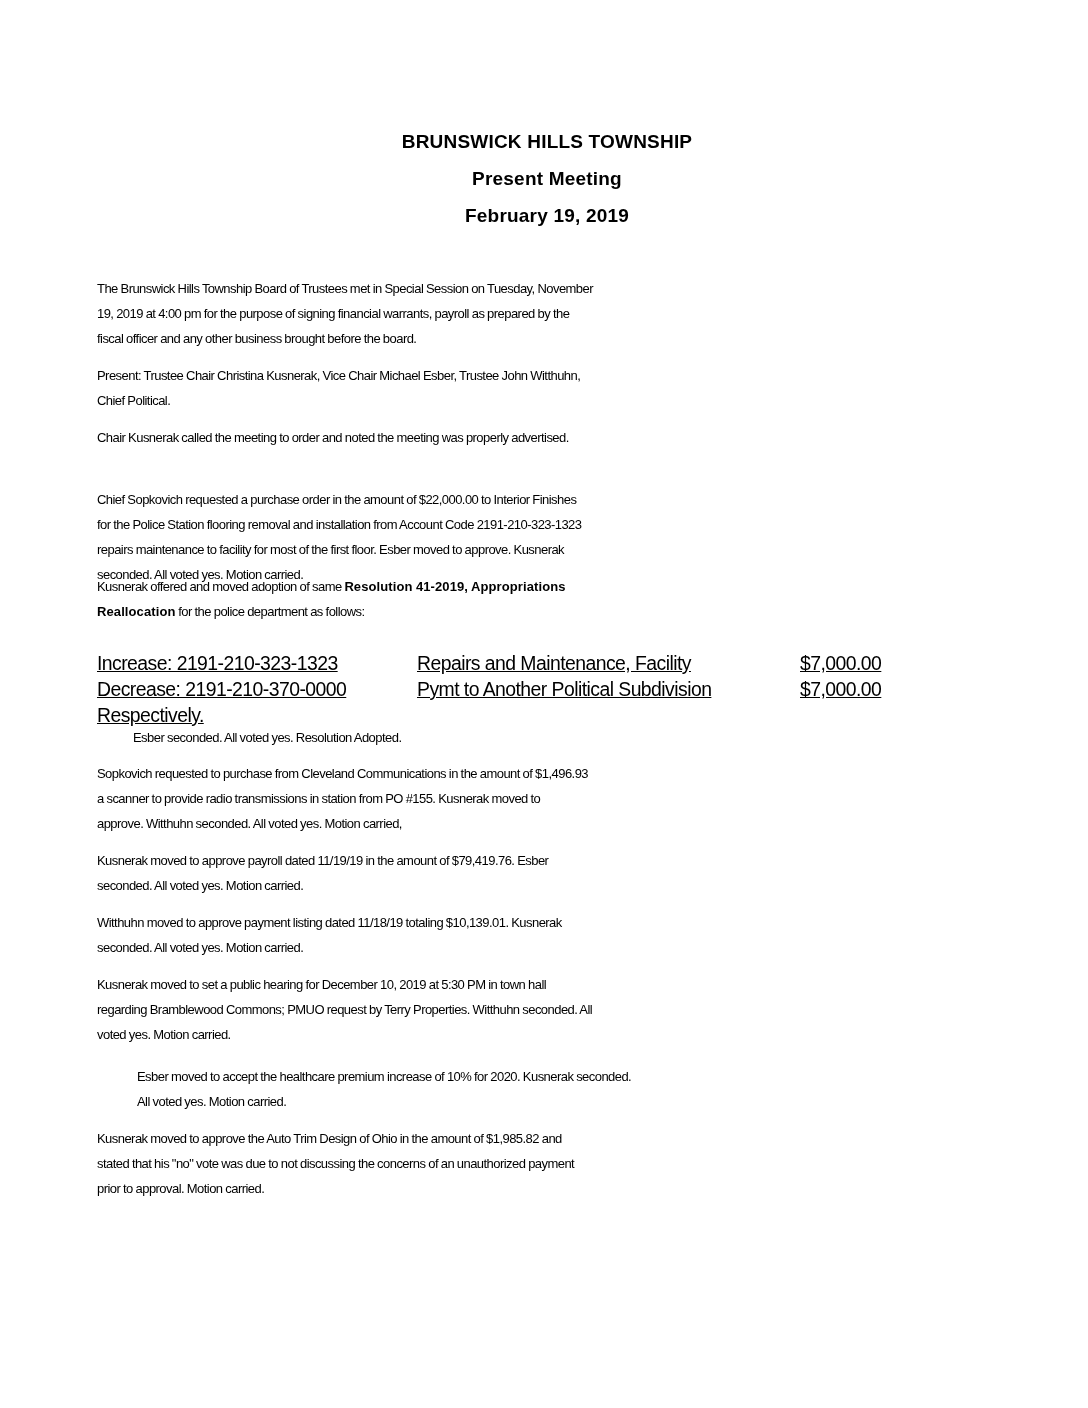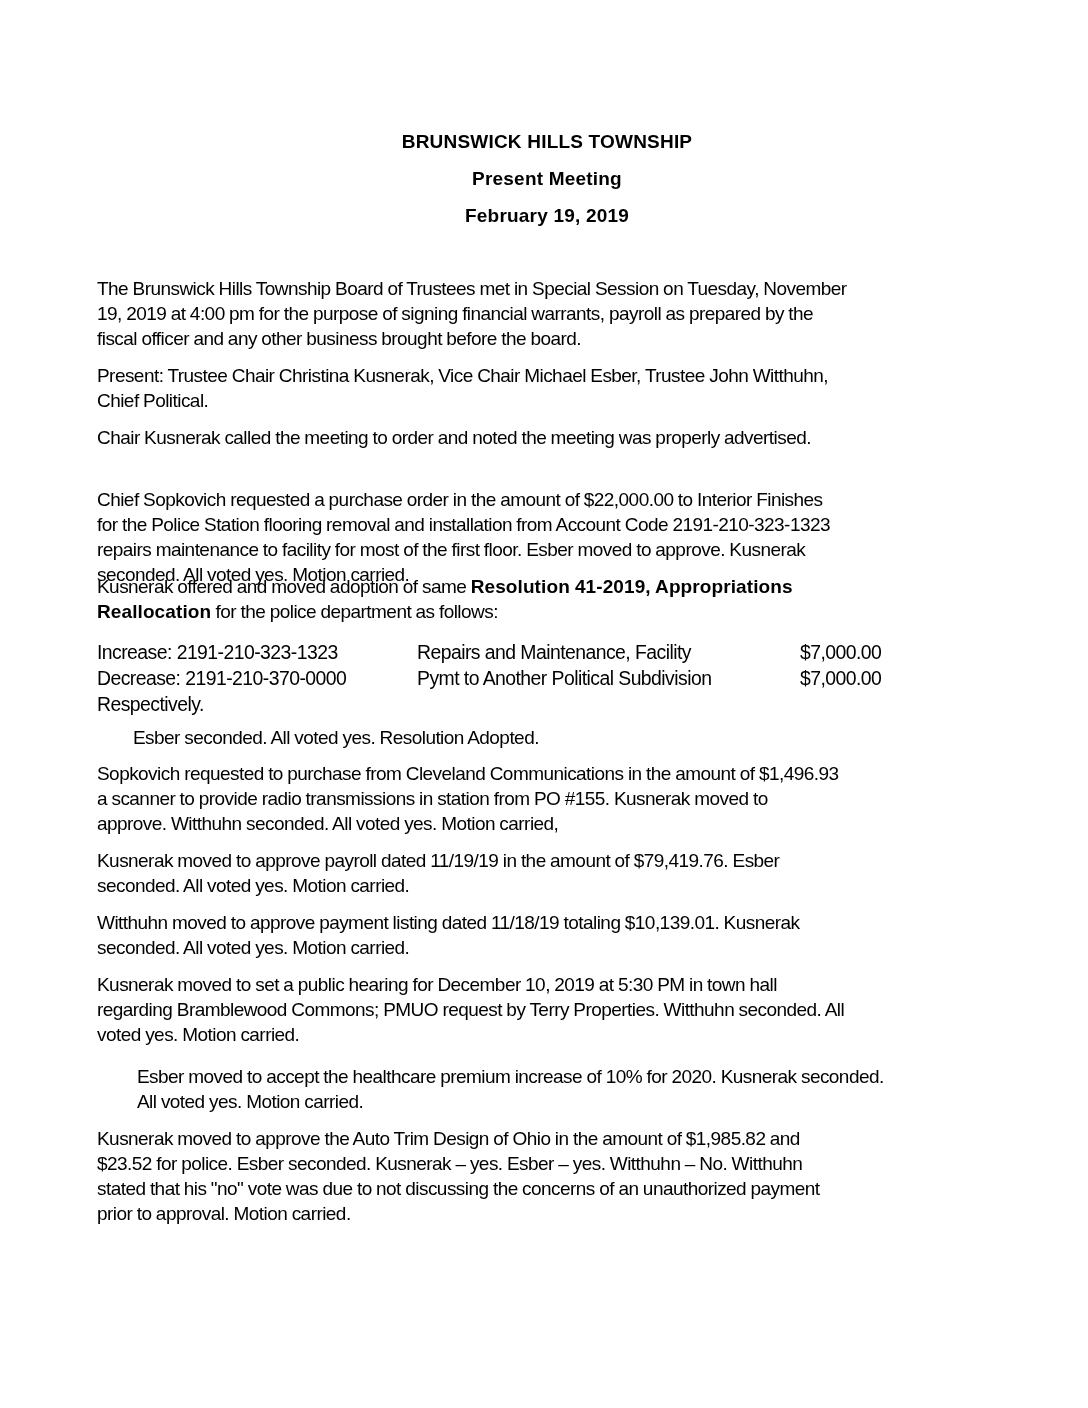--- a/index.html
+++ b/index.html
@@ -29,39 +29,39 @@
       font-weight: bold;
       font-size: 19px;
       letter-spacing: 0.2px;
       line-height: 22px;
       white-space: nowrap;
     }
     .p {
       position: absolute;
       left: 0;
       width: 900px;
-      font-size: 19px;
+      font-size: 13px;
       line-height: 25px;
       letter-spacing: -0.55px;
       word-spacing: -0.3px;
       white-space: nowrap;
     }
     .p .ln { display: block; height: 25px; }
     .p b { font-weight: bold; letter-spacing: 0.1px; }
     .row {
       position: absolute;
       left: 0;
       height: 25px;
       width: 900px;
       font-size: 19.4px;
       line-height: 25px;
       letter-spacing: -0.55px;
       white-space: nowrap;
     }
-    .row span { position: absolute; top: 4px; }
+    .row span { position: absolute; top: 15px; text-decoration: underline; }
     .c1 { left: 0; }
     .c2 { left: 320px; }
     .c3 { left: 703px; }
   </style>
 </head>
 <body>
 
 <div class="page">
 
   <div class="hdr" style="top:131px;">BRUNSWICK HILLS TOWNSHIP</div>
@@ -135,18 +135,17 @@
     <span class="ln">voted yes. Motion carried.</span>
   </div>
 
   <div class="p" style="top:1064px;margin-left:40px;">
     <span class="ln">Esber moved to accept the healthcare premium increase of 10% for 2020. Kusnerak seconded.</span>
     <span class="ln">All voted yes. Motion carried.</span>
   </div>
 
   <div class="p" style="top:1126px;">
     <span class="ln">Kusnerak moved to approve the Auto Trim Design of Ohio in the amount of $1,985.82 and</span>
-    <span class="ln">$23.52 for police. Esber seconded. Kusnerak – yes. Esber – yes. Witthuhn – No.  Witthuhn</span>
     <span class="ln">stated that his "no" vote was due to not discussing the concerns of an unauthorized payment</span>
     <span class="ln">prior to approval.   Motion carried.</span>
   </div>
 
 </div>
 
 </body></html>

